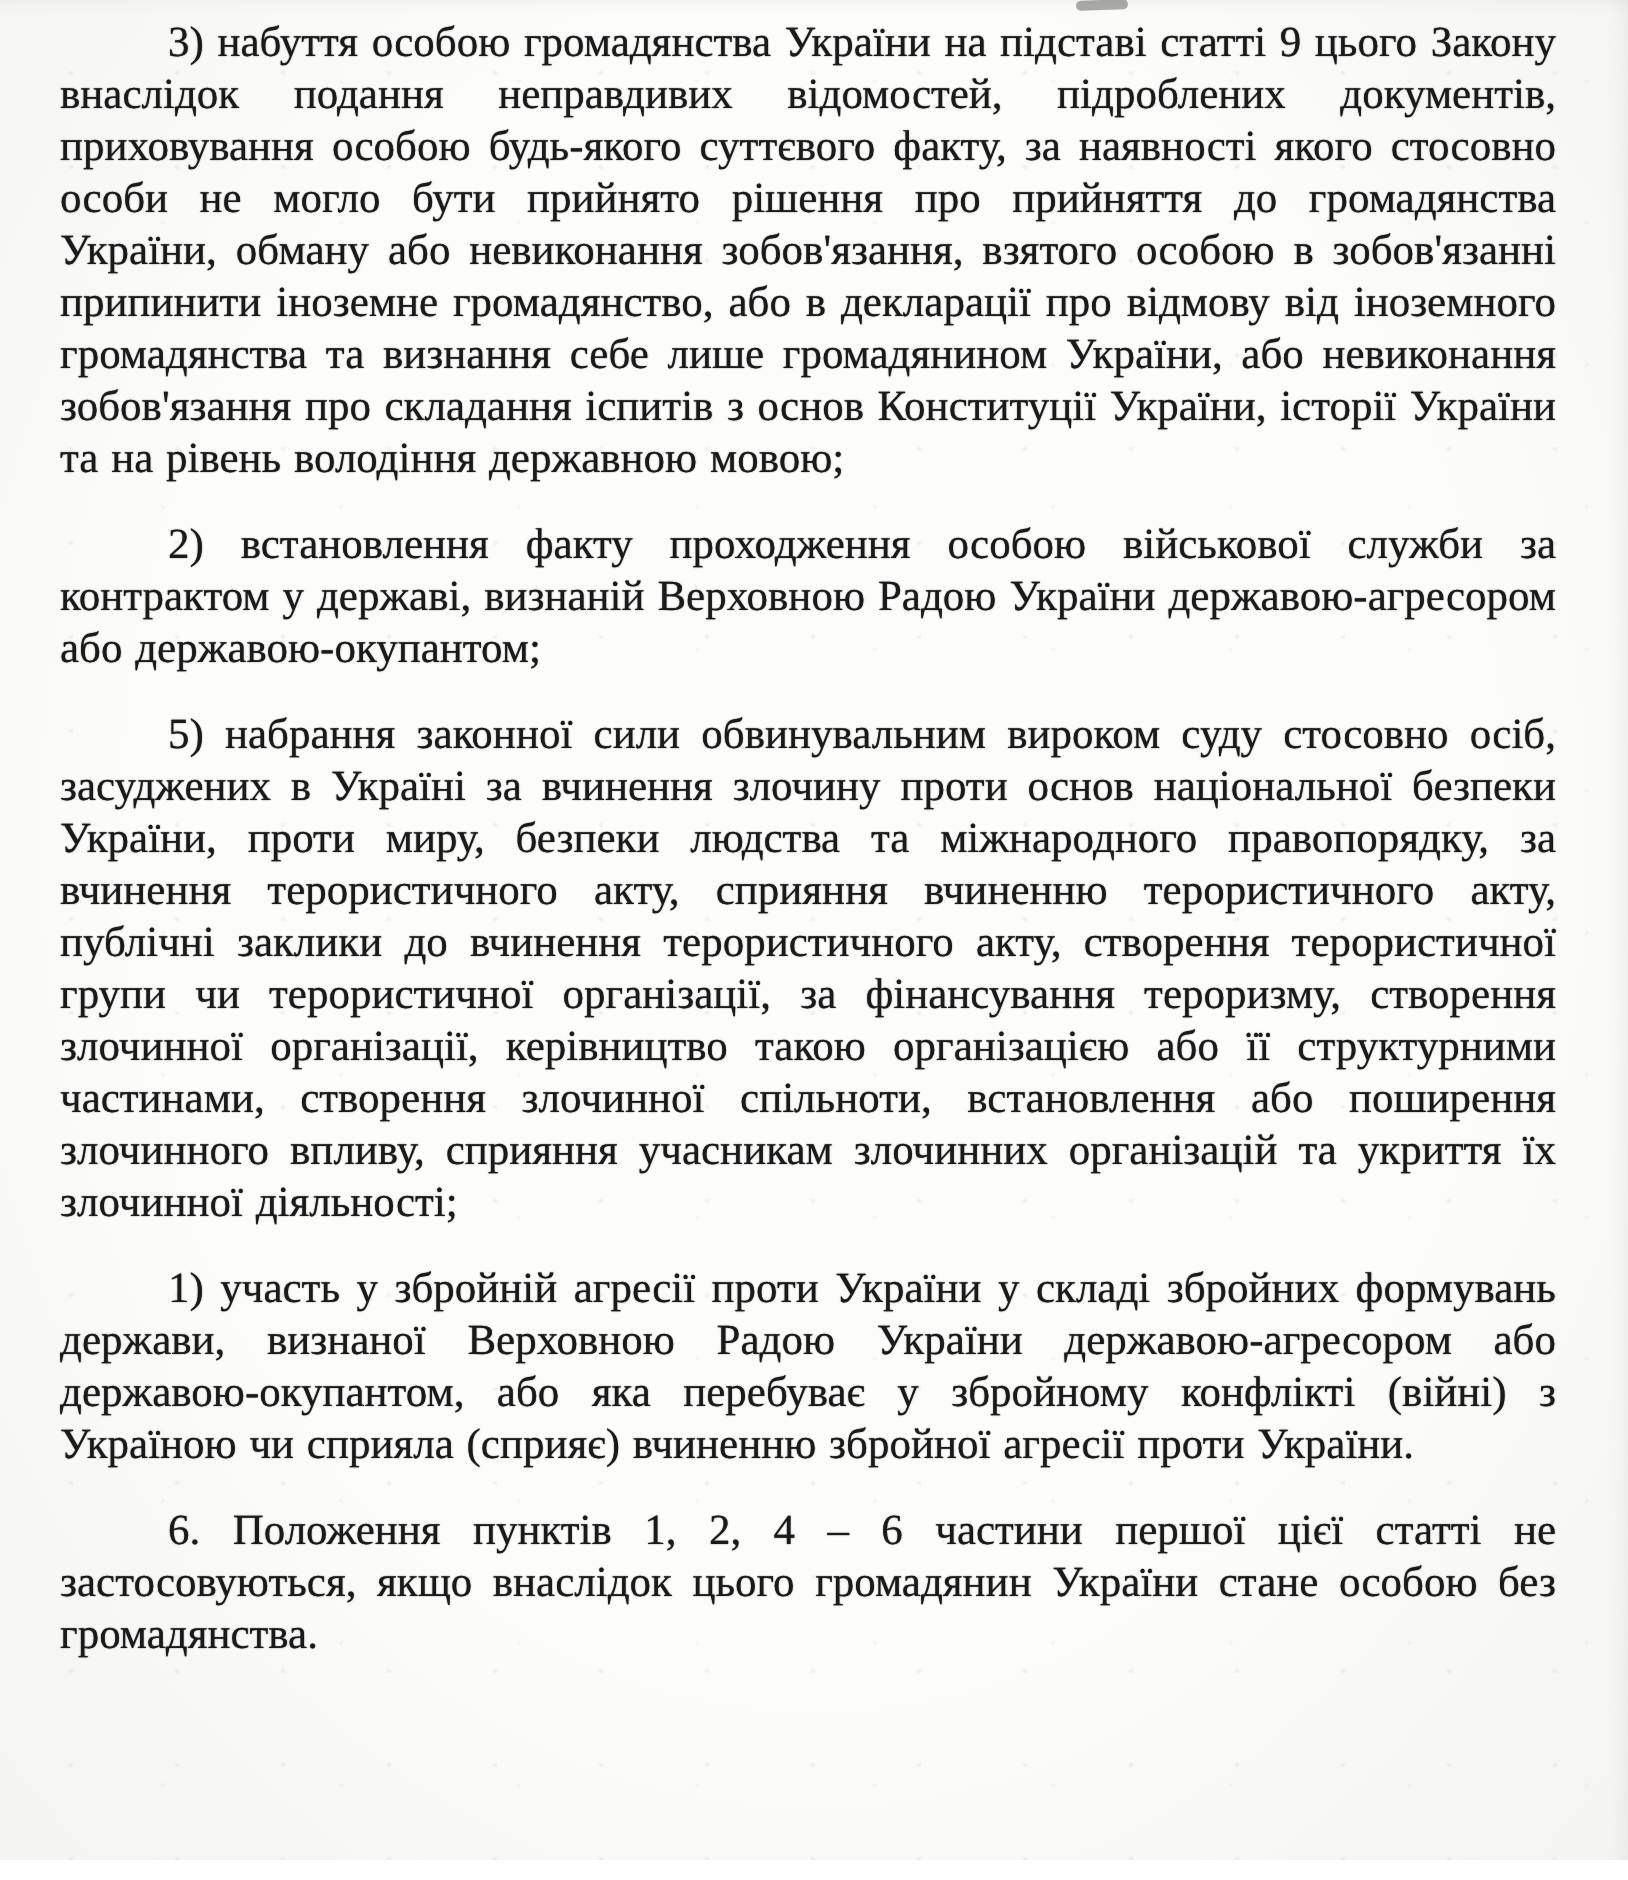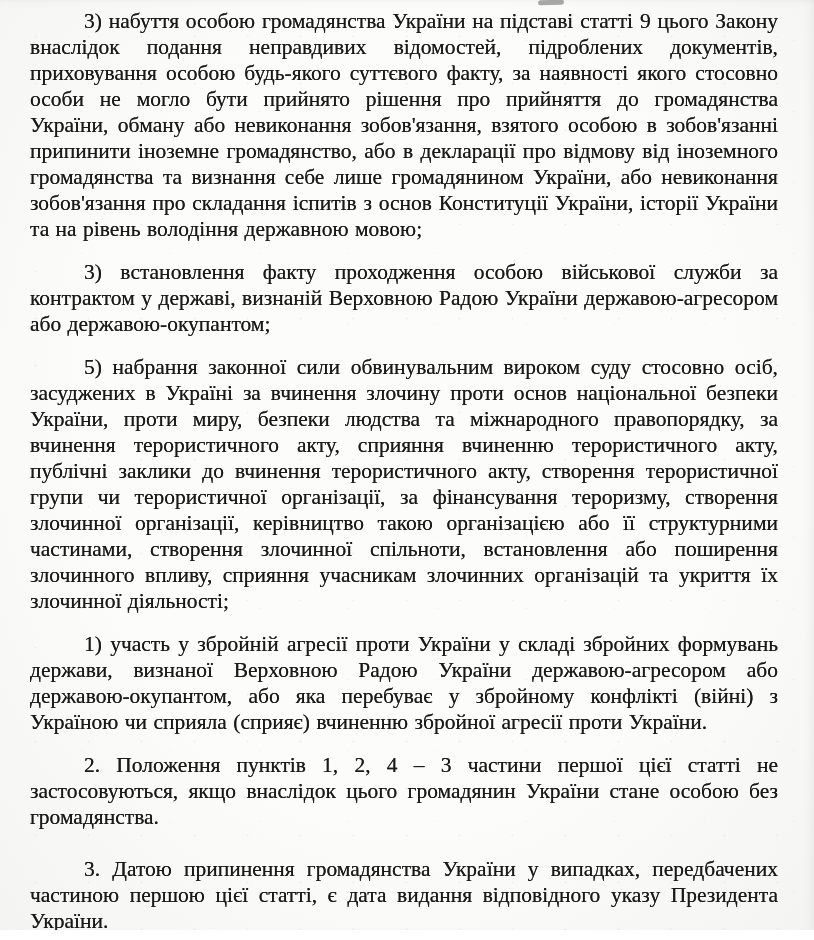--- a/index.html
+++ b/index.html
@@ -70,23 +70,22 @@
     height: 4px;
     background: rgba(150,150,150,0.12);
   }
 </style>
 </head>
 <body>
 
 <div class="page">
   <div class="text-block">
     <p>3) набуття особою громадянства України на підставі статті 9 цього Закону внаслідок подання неправдивих відомостей, підроблених документів, приховування особою будь-якого суттєвого факту, за наявності якого стосовно особи не могло бути прийнято рішення про прийняття до громадянства України, обману або невиконання зобов'язання, взятого особою в зобов'язанні припинити іноземне громадянство, або в декларації про відмову від іноземного громадянства та визнання себе лише громадянином України, або невиконання зобов'язання про складання іспитів з основ Конституції України, історії України та на рівень володіння державною мовою;</p>
-    <p>3) встановлення факту проходження особою військової служби за контрактом у державі, визнаній Верховною Радою України державою-агресором або державою-окупантом;</p>
+    <p>2) встановлення факту проходження особою військової служби за контрактом у державі, визнаній Верховною Радою України державою-агресором або державою-окупантом;</p>
     <p>5) набрання законної сили обвинувальним вироком суду стосовно осіб, засуджених в Україні за вчинення злочину проти основ національної безпеки України, проти миру, безпеки людства та міжнародного правопорядку, за вчинення терористичного акту, сприяння вчиненню терористичного акту, публічні заклики до вчинення терористичного акту, створення терористичної групи чи терористичної організації, за фінансування тероризму, створення злочинної організації, керівництво такою організацією або її структурними частинами, створення злочинної спільноти, встановлення або поширення злочинного впливу, сприяння учасникам злочинних організацій та укриття їх злочинної діяльності;</p>
     <p>1) участь у збройній агресії проти України у складі збройних формувань держави, визнаної Верховною Радою України державою-агресором або державою-окупантом, або яка перебуває у збройному конфлікті (війні) з Україною чи сприяла (сприяє) вчиненню збройної агресії проти України.</p>
-    <p class="gap-large">2. Положення пунктів 1, 2, 4 – 3 частини першої цієї статті не застосовуються, якщо внаслідок цього громадянин України стане особою без громадянства.</p>
-    <p>3. Датою припинення громадянства України у випадках, передбачених частиною першою цієї статті, є дата видання відповідного указу Президента України.</p>
+    <p class="gap-large">6. Положення пунктів 1, 2, 4 – 6 частини першої цієї статті не застосовуються, якщо внаслідок цього громадянин України стане особою без громадянства.</p>
   </div>
 
   <div class="scan-artifact artifact-top-dash"></div>
   <div class="scan-artifact artifact-bottom-streak-1"></div>
   <div class="scan-artifact artifact-bottom-streak-2"></div>
 </div>
 
 </body></html>

